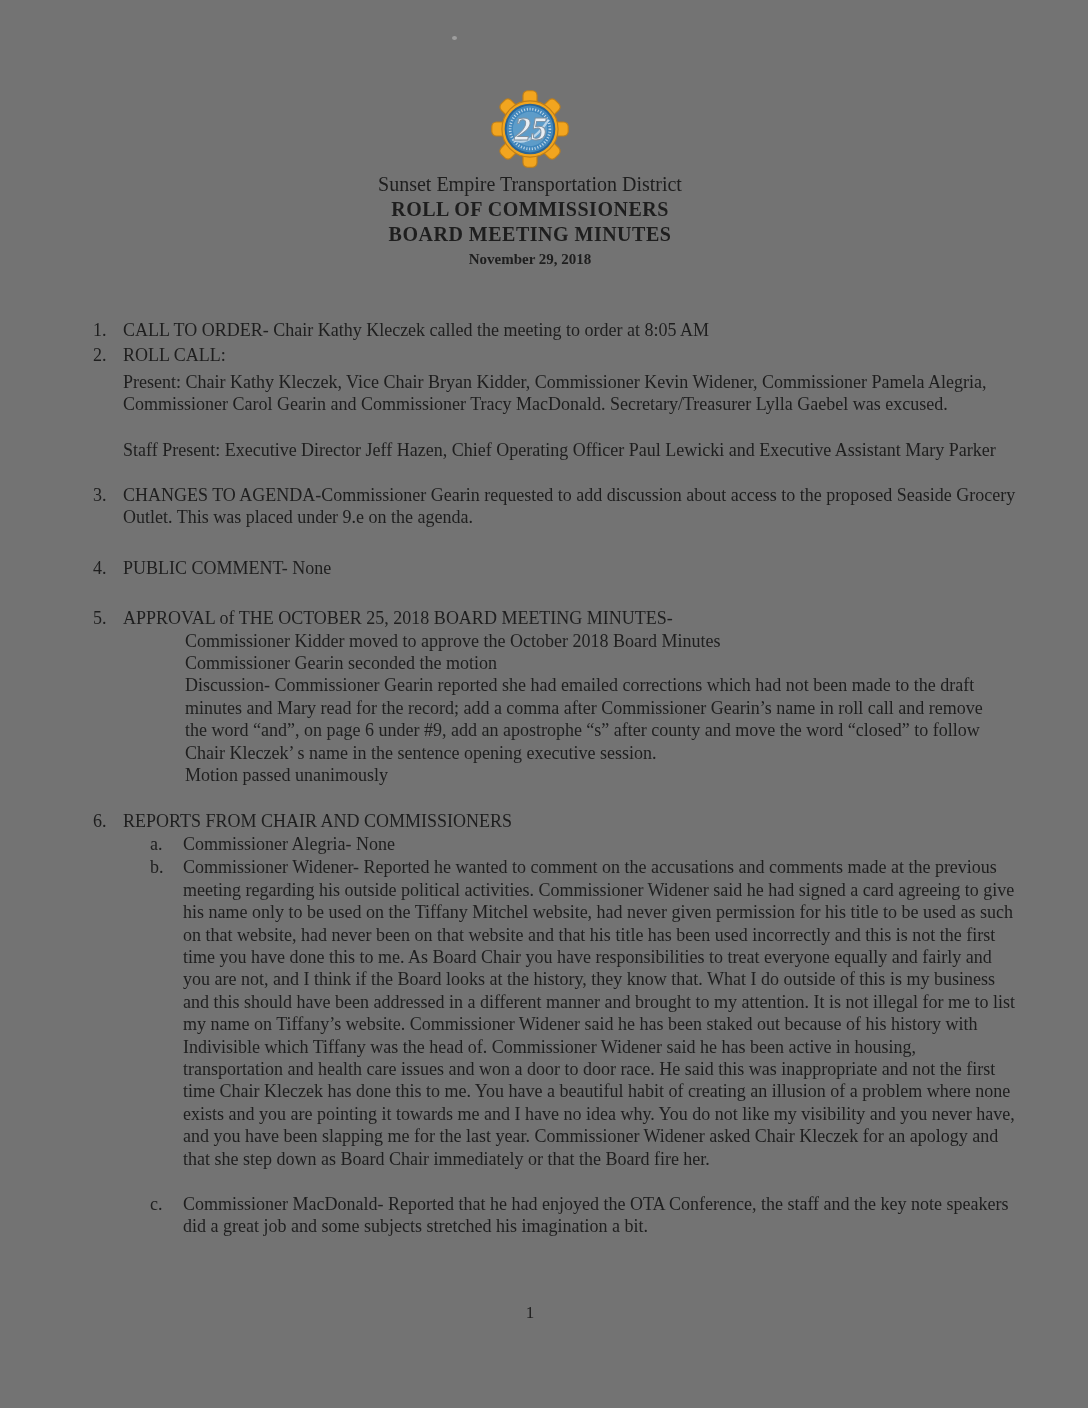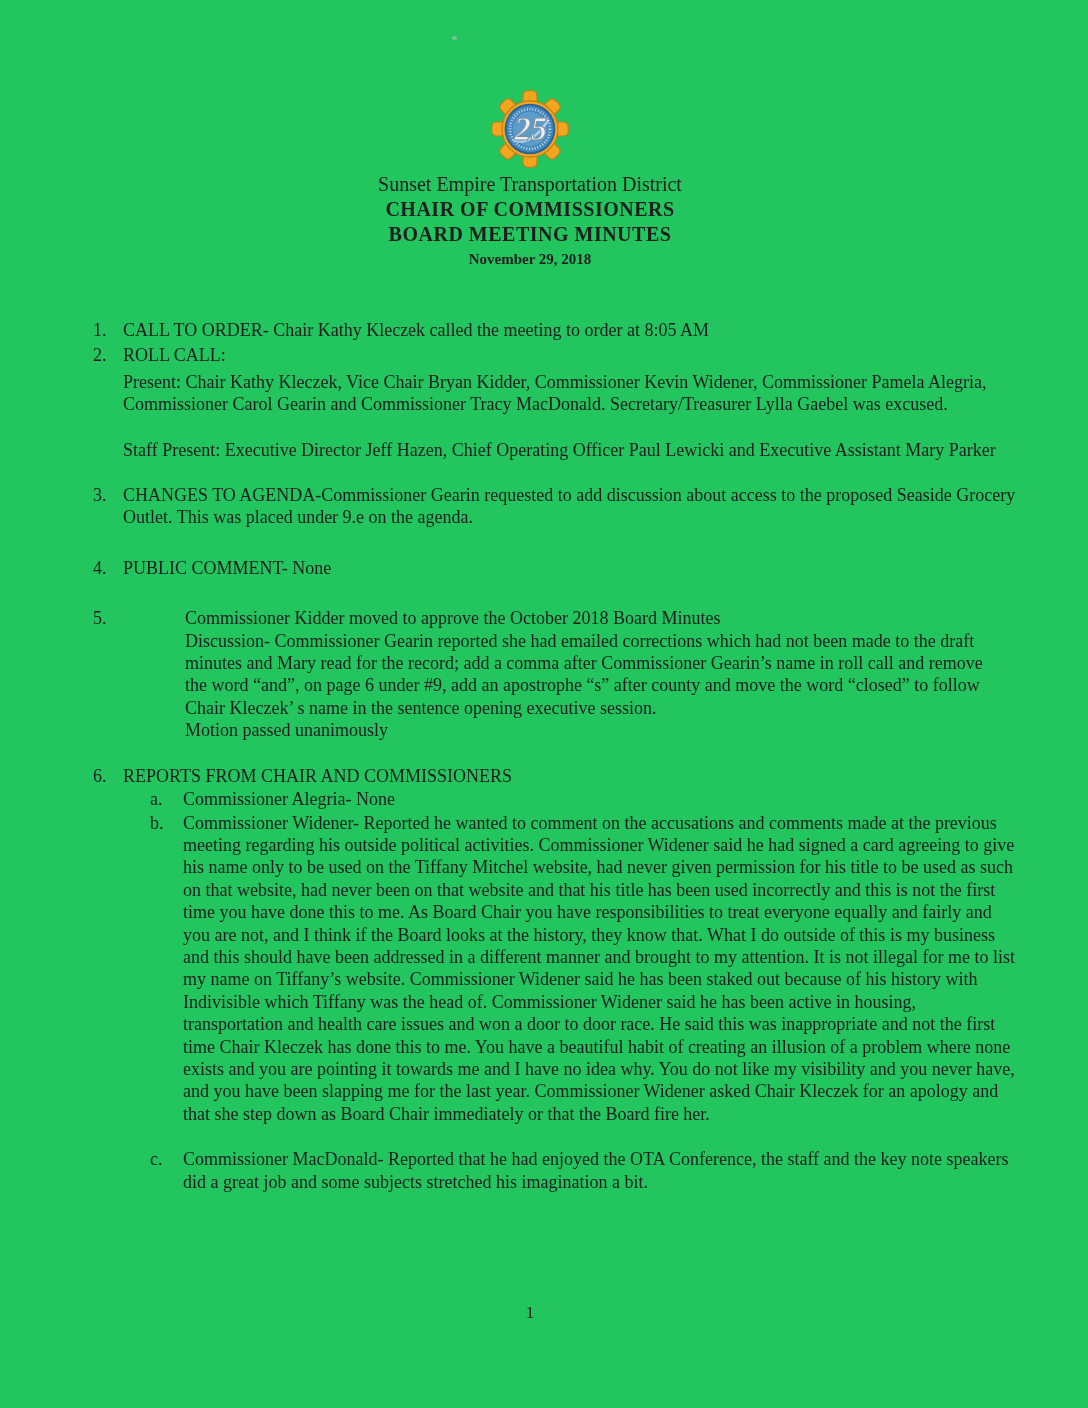--- a/index.html
+++ b/index.html
@@ -6,21 +6,21 @@
   body {
     width: 1088px; height: 1408px;
     background: #fdfdfc;
     font-family: "Liberation Serif", serif;
     color: #1e1e1e;
   }
   .page {
     position: relative;
     width: 1088px; height: 1408px;
     overflow: hidden;
-    background: #22c55e;
+    background: #737373;
   }
   
   .header {
     width: 1060px;
     padding-top: 90px;
     text-align: center;
   }
   .logo-wrap { height: 78px; line-height: 0; }
   .t-org  { font-size: 20px; line-height: 25px; margin-top: 4px; }
   .t-bold { font-size: 20px; line-height: 25px; font-weight: bold; letter-spacing: 0.5px; }
@@ -87,21 +87,21 @@
         <circle cx="50" cy="50" r="36" fill="#F2A51F" stroke="#C07F17" stroke-width="1.5"></circle>
         <circle cx="50" cy="50" r="32.5" fill="#2A6496"></circle>
         <circle cx="50" cy="50" r="30" fill="#4187BC"></circle>
         <circle cx="50" cy="50" r="25.5" fill="none" stroke="#D9E7F2" stroke-width="3.5" stroke-dasharray="1.4 2.2" opacity="0.8"></circle>
         <circle cx="50" cy="50" r="22" fill="#5D9CC9"></circle>
         <path d="M28 64 Q50 74 74 38" stroke="#D7E6F2" stroke-width="3" fill="none" opacity="0.75"></path>
         <text x="51" y="64" font-size="42" font-family="Liberation Serif, serif" font-style="italic" font-weight="bold" text-anchor="middle" fill="#E9EEF3" stroke="#7D8F9F" stroke-width="1.2">25</text>
       </svg>
     </div>
     <div class="t-org">Sunset Empire Transportation District</div>
-    <div class="t-bold">CHAIR OF COMMISSIONERS</div>
+    <div class="t-bold">ROLL OF COMMISSIONERS</div>
     <div class="t-bold">BOARD MEETING MINUTES</div>
     <div class="t-date">November 29, 2018</div>
   </div>
 
   <div class="content">
 
     <div class="item">
       <span class="num">1.</span>
       <div class="body">CALL TO ORDER- Chair Kathy Kleczek called the meeting to order at 8:05 AM</div>
     </div>
@@ -121,21 +121,23 @@
     </div>
 
     <div class="item gap-big">
       <span class="num">4.</span>
       <div class="body">PUBLIC COMMENT- None</div>
     </div>
 
     <div class="item gap-big">
       <span class="num">5.</span>
       <div class="body">
+        <div>APPROVAL of THE OCTOBER 25, 2018 BOARD MEETING MINUTES-</div>
         <div class="sub5">Commissioner Kidder moved to approve the October 2018 Board Minutes</div>
+        <div class="sub5">Commissioner Gearin seconded the motion</div>
         <div class="sub5">Discussion- Commissioner Gearin reported she had emailed corrections which had not been made to the draft minutes and Mary read for the record; add a comma after Commissioner Gearin’s name in roll call and remove the word “and”, on page 6 under #9, add an apostrophe “s” after county and move the word “closed” to follow Chair Kleczek’ s name in the sentence opening executive session.</div>
         <div class="sub5">Motion passed unanimously</div>
       </div>
     </div>
 
     <div class="item gap-par">
       <span class="num">6.</span>
       <div class="body">
         <div>REPORTS FROM CHAIR AND COMMISSIONERS</div>
 

